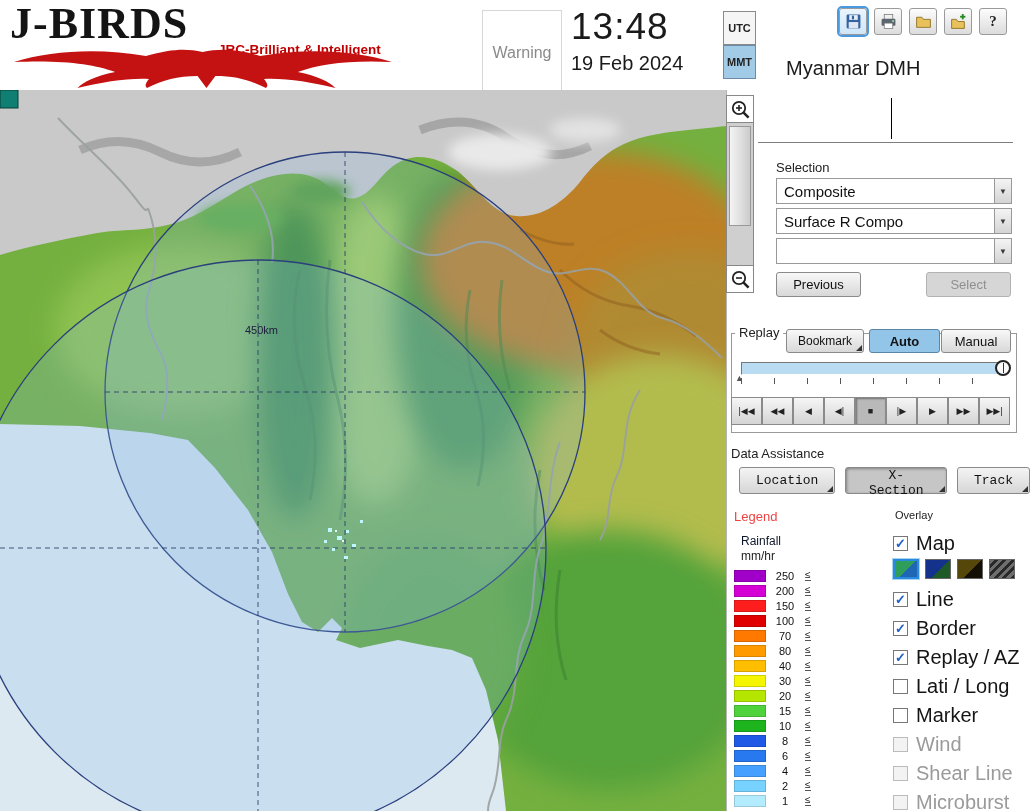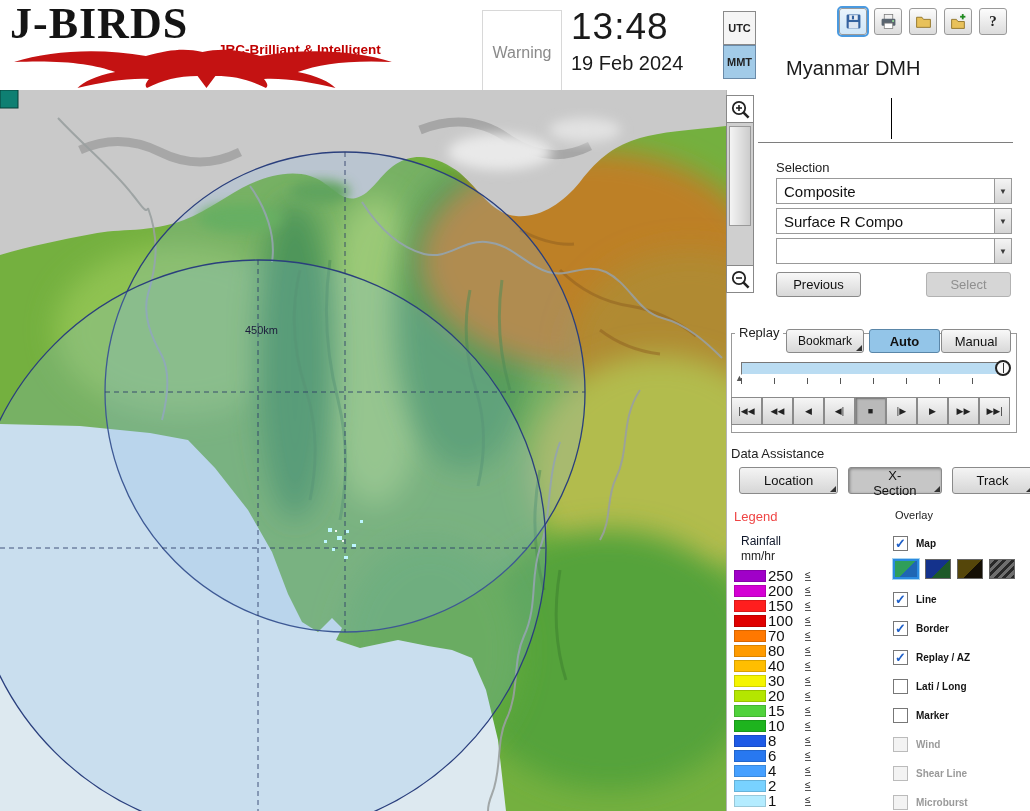--- a/index.html
+++ b/index.html
@@ -60,38 +60,38 @@
   .tl-thumb{position:absolute;right:-7px;top:-3px;width:16px;height:16px;border:2px solid #222;border-radius:50%;background:#fafafa}
   .tl-thumb::after{content:"";position:absolute;left:50%;top:1px;bottom:1px;width:1px;background:#333}
   .tl-start-marker{position:absolute;left:8px;top:283px;font-size:9px;color:#555}
   .tl-ticks{position:absolute;left:14px;top:288px;width:264px;height:6px;background:repeating-linear-gradient(90deg,#555 0 1px,transparent 1px 33px)}
   .playback{position:absolute;left:4px;top:307px;display:flex}
   .pbtn{width:31px;height:28px;border:1px solid #8a8a8a;background:linear-gradient(#f6f6f6,#d4d4d4);font-size:9px;padding:0;color:#222;font-family:inherit;white-space:nowrap;overflow:hidden}
   .pbtn.pressed{background:#b9b9b9;box-shadow:inset 1px 1px 2px rgba(0,0,0,.4)}
 
   .da-label{position:absolute;left:4px;top:356px;font-size:13px;color:#222}
   .da-buttons{position:absolute;left:12px;top:377px;display:flex;gap:10px}
-  .dabtn{height:27px;position:relative;border:1px solid #8a8a8a;border-radius:3px;background:linear-gradient(#f4f4f4,#d6d6d6);font-size:13px;color:#111;padding:0 24px;font-family:Liberation Sans, sans-serif}
+  .dabtn{height:27px;position:relative;border:1px solid #8a8a8a;border-radius:3px;background:linear-gradient(#f4f4f4,#d6d6d6);font-size:13px;color:#111;padding:0 16px;font-family:Liberation Mono, monospace}
   .dabtn.pressed{background:#c6c6c6;box-shadow:inset 1px 1px 3px rgba(0,0,0,.35)}
   .fold{position:absolute;right:1px;bottom:1px;width:0;height:0;border-left:6px solid transparent;border-bottom:6px solid #333}
 
   .legend-title{position:absolute;left:7px;top:419px;font-size:13px;color:#ef4444}
   .overlay-title{position:absolute;left:168px;top:419px;font-size:11px;color:#222}
   .legend-q{position:absolute;left:14px;top:444px;font-size:12px;color:#0f172a}
   .legend-u{position:absolute;left:14px;top:459px;font-size:12px;color:#222}
   .legend-levels{position:absolute;left:7px;top:478px}
   .lg-row{display:flex;align-items:center;height:15px}
   .lg-bar{width:32px;height:12px;display:inline-block;border:1px solid rgba(0,0,0,.15)}
-  .lg-val{width:34px;text-align:left;font-size:15px;color:#111;margin-left:2px}
+  .lg-val{width:34px;text-align:center;font-size:11px;color:#111;margin-left:2px}
   .lg-le{font-size:10px;margin-left:3px;color:#111;border-bottom:1px solid #555;line-height:10px}
 
   .overlay-list{position:absolute;left:166px;top:442px;width:138px}
   .ov-row{display:flex;align-items:center;height:22px;margin-bottom:7px}
   .cbx{width:15px;height:15px;border:1px solid #777;background:#fff;margin-right:8px;font-size:13px;line-height:13px;color:#2060c8;font-weight:bold;text-align:center;flex:none}
-  .ov-label{font-size:10px;font-weight:bold;color:#151515;white-space:nowrap}
+  .ov-label{font-size:20px;font-weight:normal;color:#151515;white-space:nowrap}
   .ov-row.disabled .cbx{border-color:#bbb;background:#f3f3f3}
   .ov-row.disabled .ov-label{color:#9a9a9a}
   .sw-row{display:flex;gap:6px;height:20px;margin:-2px 0 9px 0}
   .sw{width:26px;height:20px;border:1px solid #666;padding:0}
   .sw.sel{border:2px solid #2a8ae0;box-shadow:0 0 0 1px #a8d4f0}
 </style>
 </head>
 <body>
 
 <header class="header">

